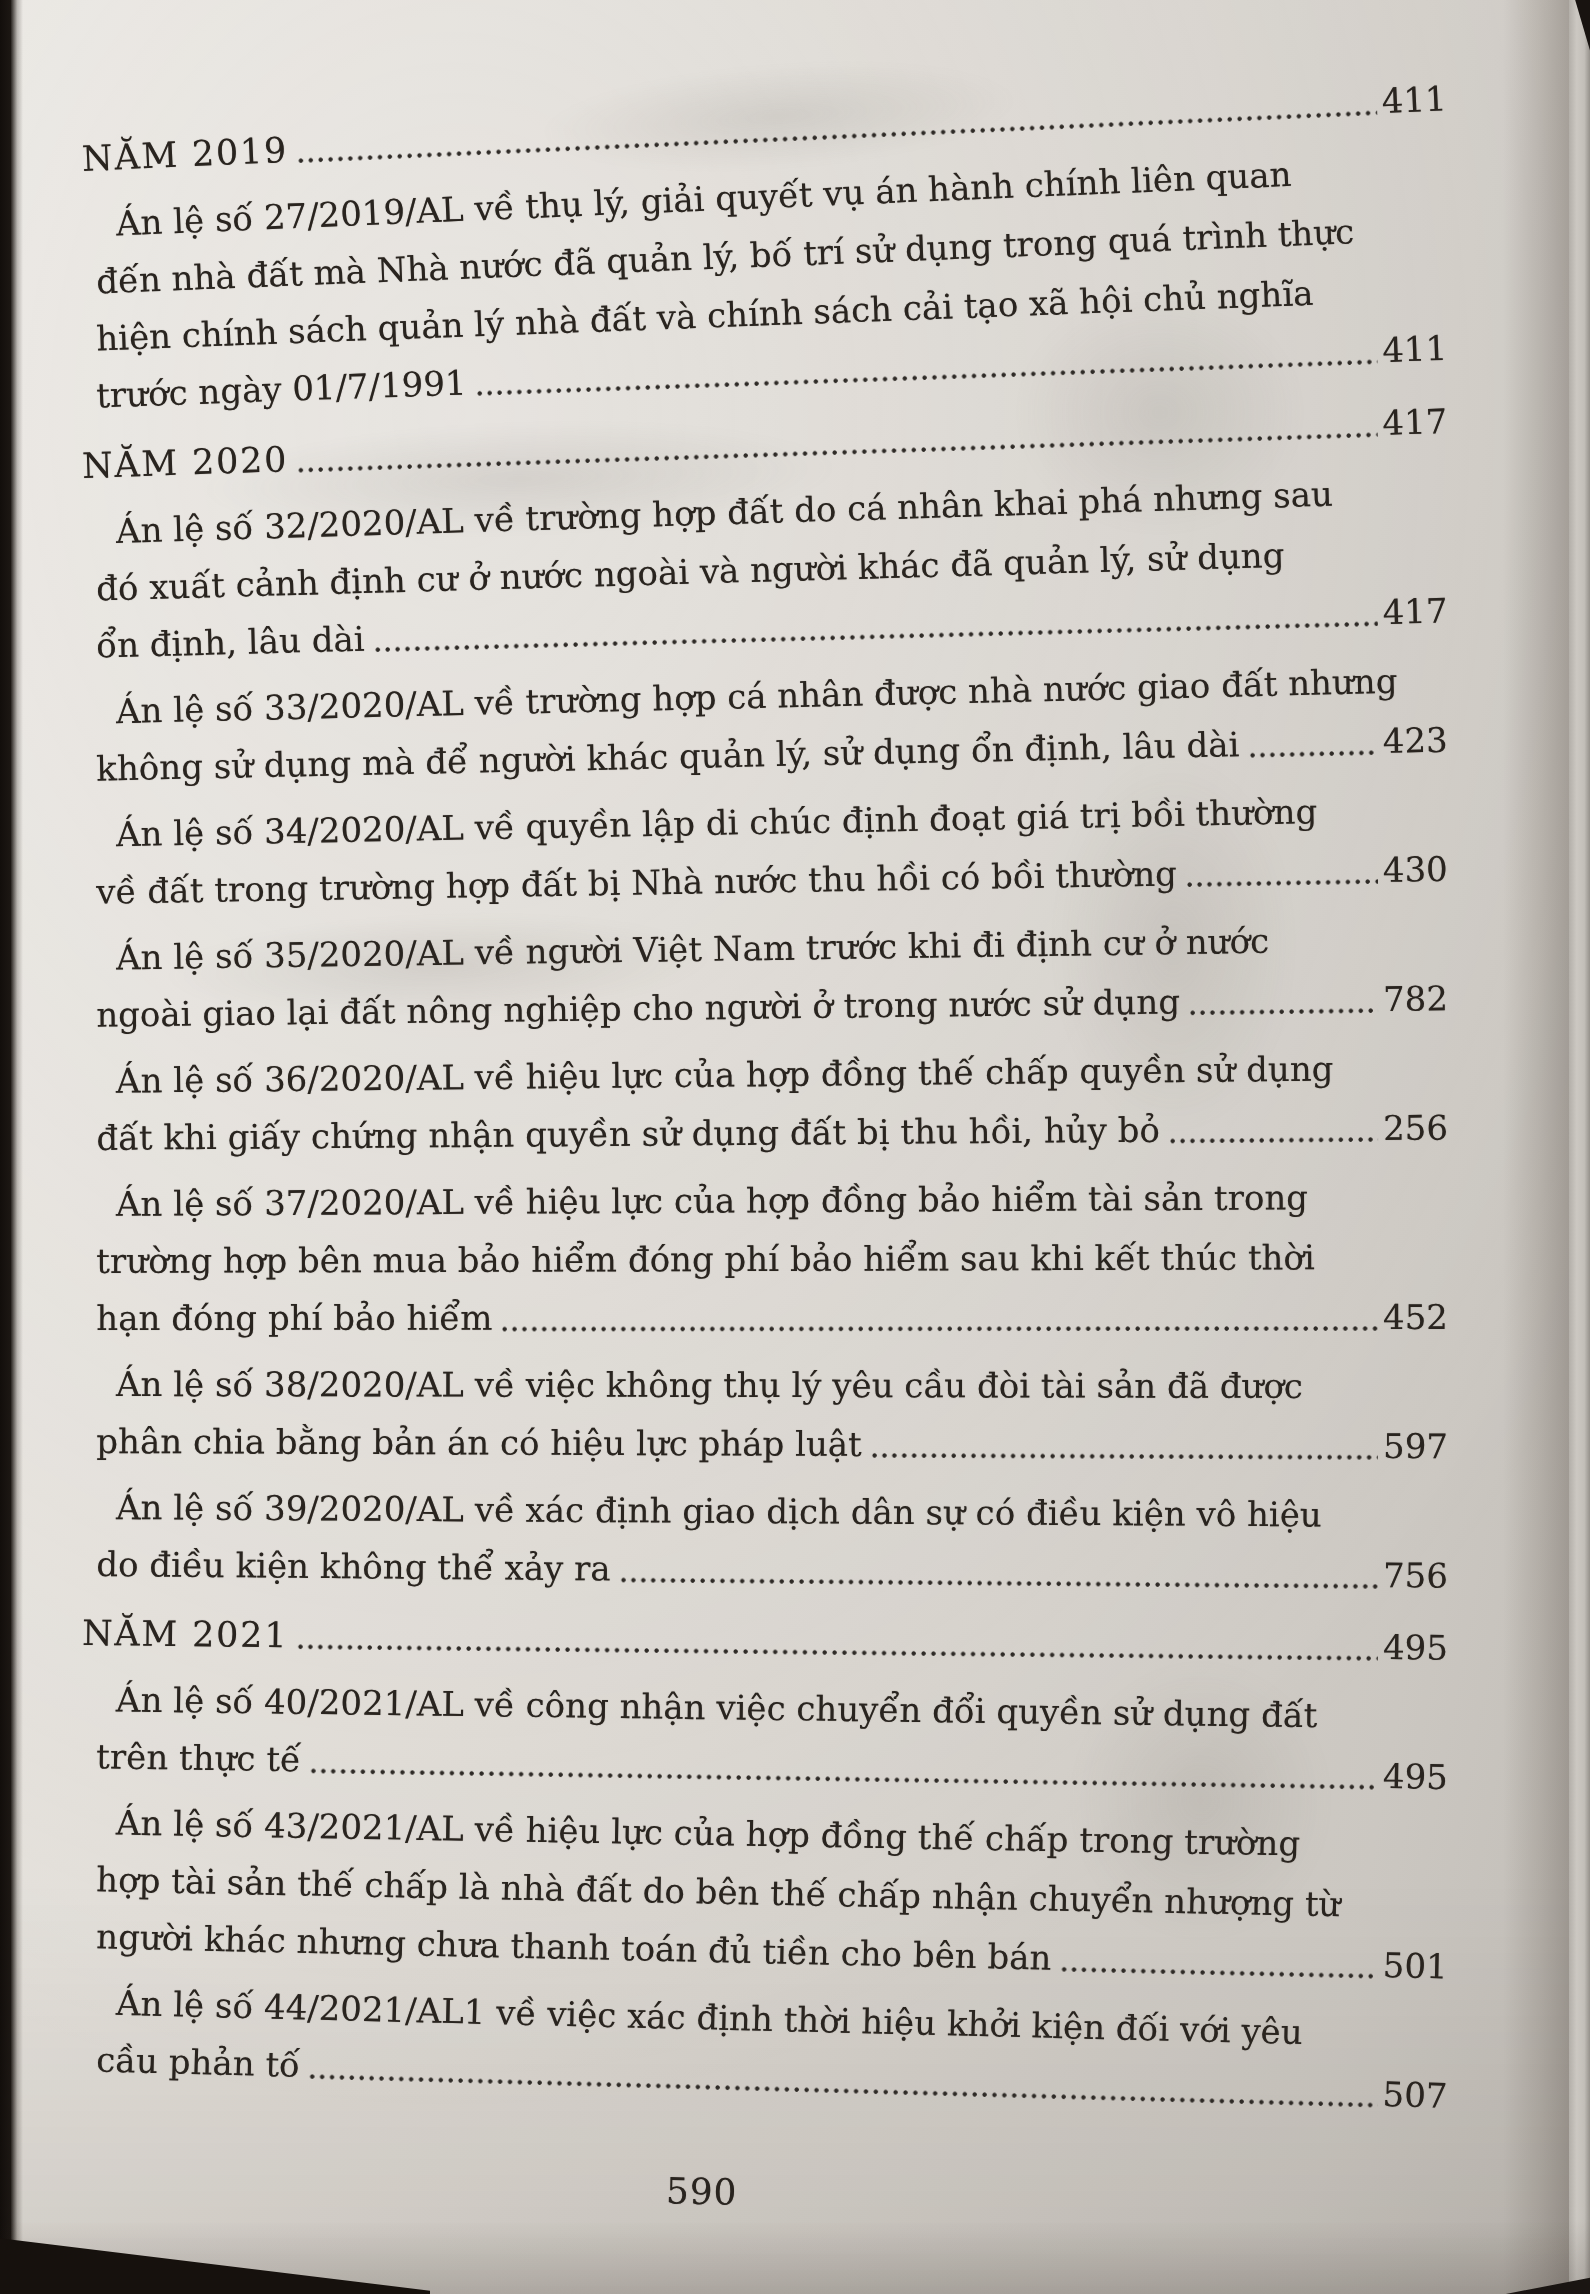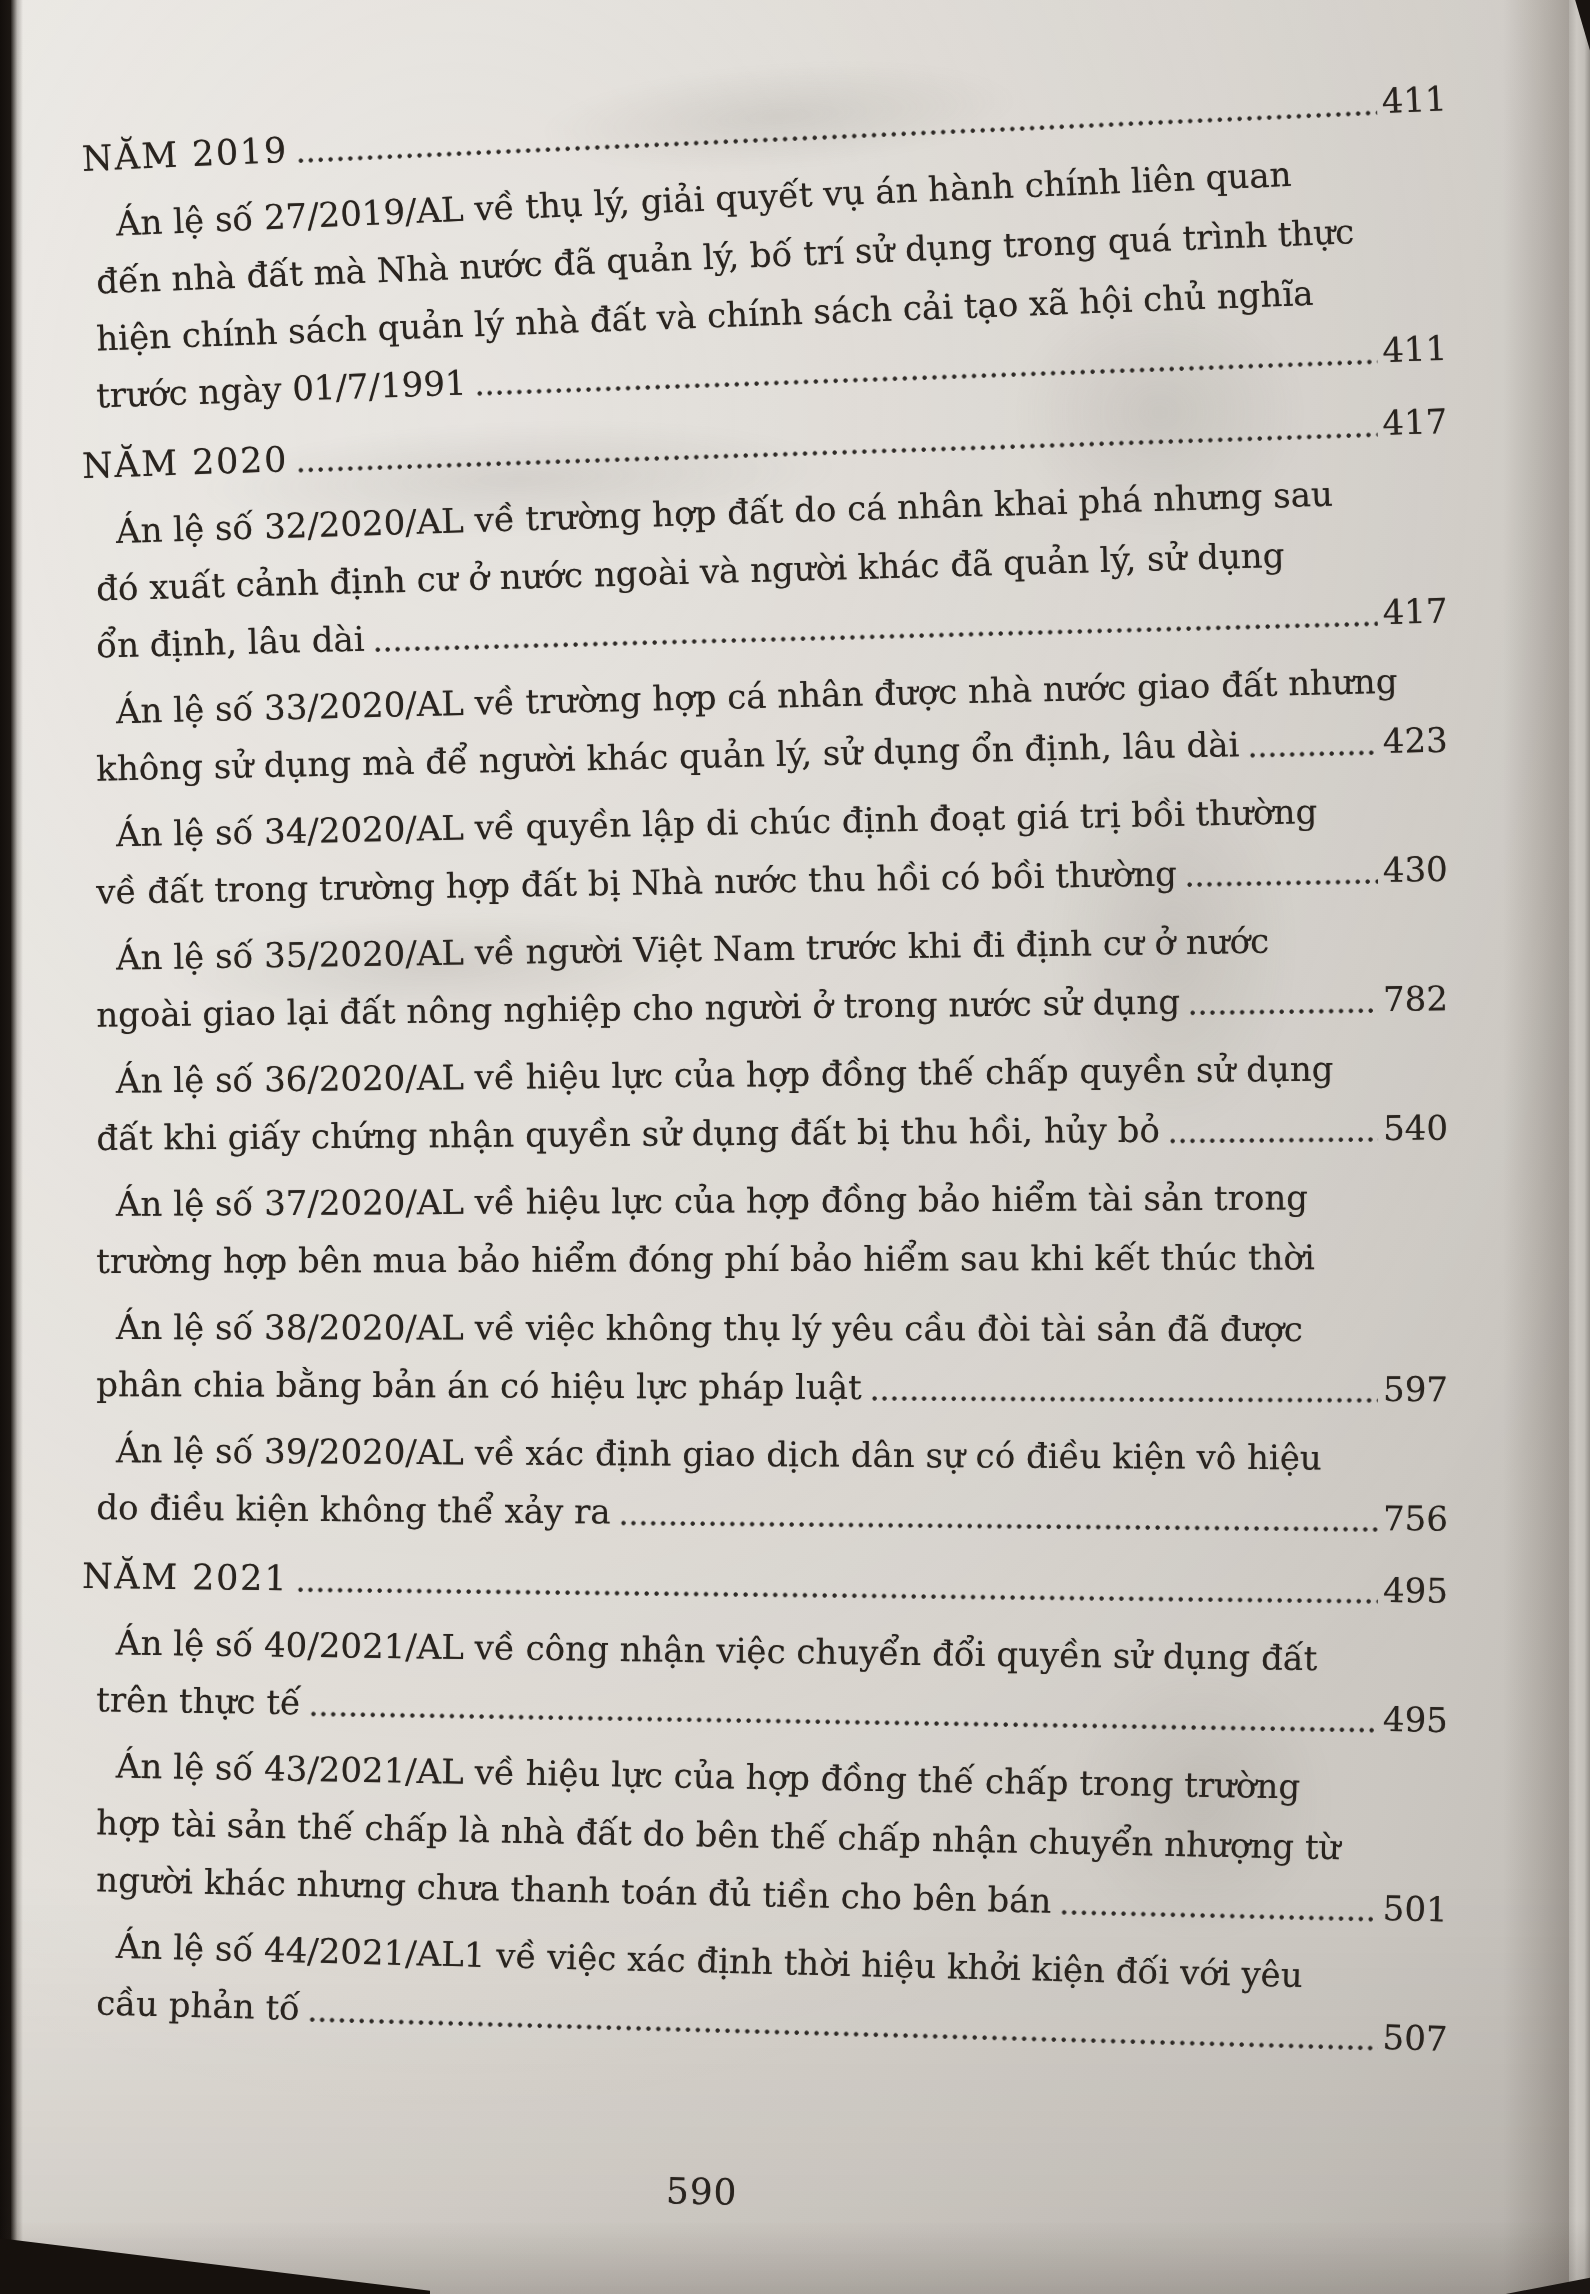--- a/index.html
+++ b/index.html
@@ -121,27 +121,32 @@
         <span class="t">ngoài giao lại đất nông nghiệp cho người ở trong nước sử dụng</span>
         <span class="dots"></span>
         <span class="pg">782</span>
       </div>
       <div class="row first" style="transform: rotate(-0.57deg);">
         <span class="t">Án lệ số 36/2020/AL về hiệu lực của hợp đồng thế chấp quyền sử dụng</span>
       </div>
       <div class="row cont" style="transform: rotate(-0.44deg);">
         <span class="t">đất khi giấy chứng nhận quyền sử dụng đất bị thu hồi, hủy bỏ</span>
         <span class="dots"></span>
-        <span class="pg">540</span>
+        <span class="pg">256</span>
       </div>
       <div class="row first" style="transform: rotate(-0.31deg);">
         <span class="t">Án lệ số 37/2020/AL về hiệu lực của hợp đồng bảo hiểm tài sản trong</span>
       </div>
       <div class="row cont" style="transform: rotate(-0.17deg);">
         <span class="t">trường hợp bên mua bảo hiểm đóng phí bảo hiểm sau khi kết thúc thời</span>
+      </div>
+      <div class="row cont" style="transform: rotate(-0.04deg);">
+        <span class="t">hạn đóng phí bảo hiểm</span>
+        <span class="dots"></span>
+        <span class="pg">452</span>
       </div>
       <div class="row first" style="transform: rotate(0.09deg);">
         <span class="t">Án lệ số 38/2020/AL về việc không thụ lý yêu cầu đòi tài sản đã được</span>
       </div>
       <div class="row cont" style="transform: rotate(0.22deg);">
         <span class="t">phân chia bằng bản án có hiệu lực pháp luật</span>
         <span class="dots"></span>
         <span class="pg">597</span>
       </div>
       <div class="row first" style="transform: rotate(0.35deg);">

